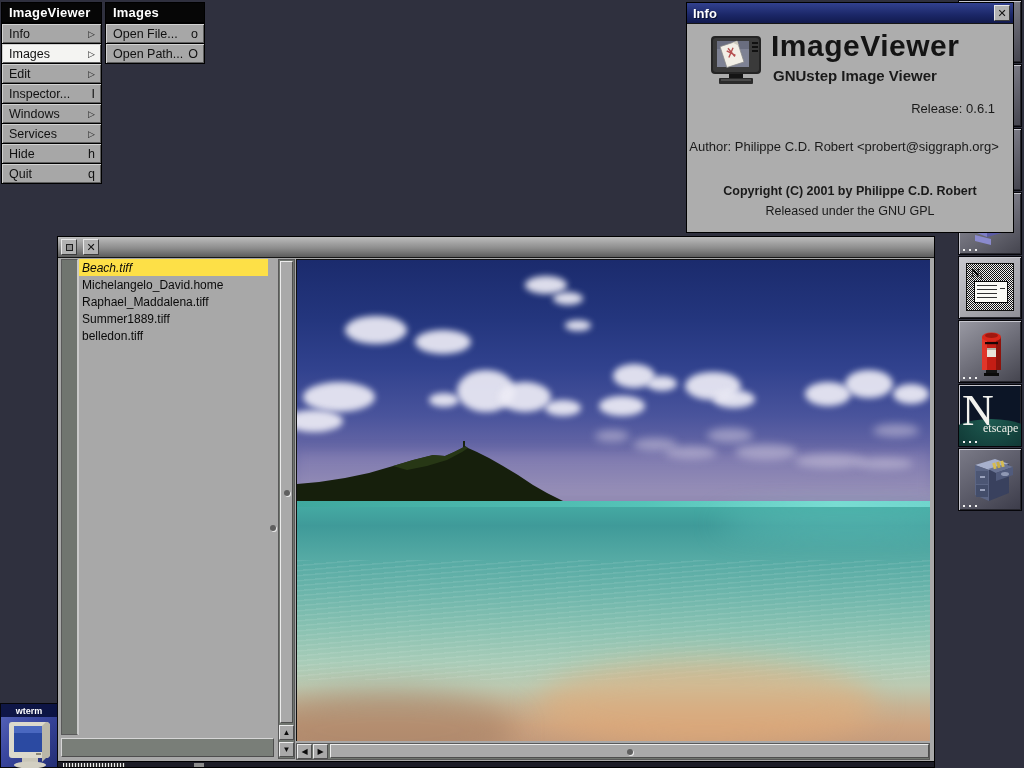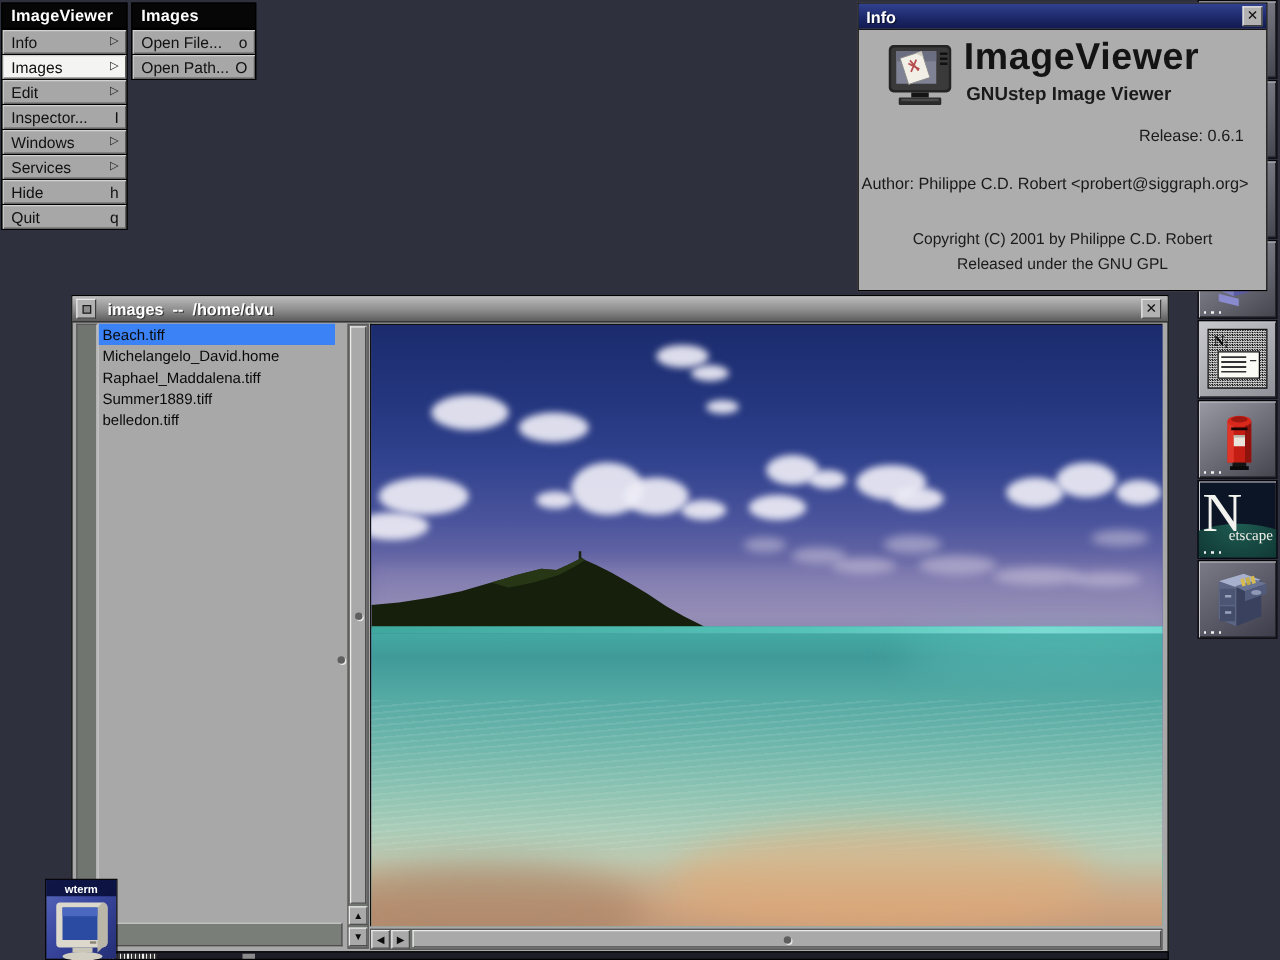--- a/index.html
+++ b/index.html
@@ -41,21 +41,21 @@
   .dimple { width:6px; height:6px; border-radius:50%; background:#5f5f5f;
             box-shadow:1px 1px 0 rgba(255,255,255,.75); position:absolute; }
   .sbtn { width:15px; height:15px; position:absolute; display:flex; align-items:center; justify-content:center;
           font-size:8px; color:#0c0c0c; background:#a9a9a9;
           border-top:1px solid #ececec; border-left:1px solid #ececec;
           border-right:1px solid #4e4e4e; border-bottom:1px solid #4e4e4e; }
 
   
   .filelist { background:#a8a8a8; border-left:1px solid #c9c9c9; }
   .filerow { height:17px; font-size:12px; color:#0a0a0a; display:flex; align-items:center; padding-left:3px; }
-  .filerow.sel { background:#3b82f6; }
+  .filerow.sel { background:#fde047;font-style:italic; }
 
   
   .tile { width:64px; height:63px; position:absolute; left:958px; border:1px solid #06060a;
           background:linear-gradient(145deg,#9a9aa4 0%,#73737e 45%,#44444e 100%);
           box-shadow:inset 1px 1px 0 #c6c6ce, inset -1px -1px 0 #26262e; overflow:hidden; }
   .rundots { position:absolute; left:4px; bottom:3px; width:16px; height:2px;
              background:repeating-linear-gradient(90deg,#f2f2f2 0 2px,transparent 2px 6px); }
 
   
   .beach { overflow:hidden; border-left:1px solid #101010; border-top:1px solid #101010;
@@ -230,30 +230,29 @@
       <rect x="20" y="39" width="14" height="4" fill="#141414"></rect>
       <rect x="10" y="43" width="34" height="6" rx="1" fill="#2a2a2a"></rect>
       <rect x="12" y="44" width="30" height="2" fill="#4a4a4a"></rect>
     </svg>
   </span>
 
   <div class="abs" style="left:84px;top:26px;font-size:30px;font-weight:bold;color:#141414;letter-spacing:.5px;">ImageViewer</div>
   <div class="abs" style="left:86px;top:64px;font-size:15px;font-weight:bold;color:#1a1a1a;">GNUstep Image Viewer</div>
   <div class="abs" style="right:18px;top:98px;font-size:13px;color:#1a1a1a;">Release: 0.6.1</div>
   <div class="abs" style="left:0;right:12px;top:136px;text-align:center;font-size:13px;color:#1a1a1a;">Author: Philippe C.D. Robert &lt;probert@siggraph.org&gt;</div>
-  <div class="abs" style="left:0;right:0;top:181px;text-align:center;font-size:12.5px;color:#1a1a1a;">Copyright (C) 2001 by Philippe C.D. Robert</div>
+  <div class="abs" style="left:0;right:0;top:181px;text-align:center;font-size:12.5px;color:#1a1a1a;font-weight:bold;">Copyright (C) 2001 by Philippe C.D. Robert</div>
   <div class="abs" style="left:0;right:0;top:201px;text-align:center;font-size:12.5px;color:#1a1a1a;">Released under the GNU GPL</div>
 </div>
 
 <div class="window abs" style="left:57px;top:236px;width:878px;height:531px;">
   <div class="titlebar">
     <span class="tbtn">
         <i class="mini-glyph"></i>
       </span>
-    <span class="wtitle">images  --  /home/dvu</span>
     <span class="tbtn" style="margin-right:5px;">✕</span>
   </div>
 
   <div class="track abs" style="left:3px;top:22px;width:17px;height:476px;border-right:1px solid #c9c9c9;"></div>
 
   <div class="filelist abs" style="left:20px;top:22px;width:190px;height:476px;">
     <div class="filerow sel">Beach.tiff</div>
     <div class="filerow">Michelangelo_David.home</div>
     <div class="filerow">Raphael_Maddalena.tiff</div>
     <div class="filerow">Summer1889.tiff</div>
@@ -338,21 +337,21 @@
        border-top:1px solid #d6d6d6;border-left:1px solid #d6d6d6;border-right:1px solid #4e4e4e;border-bottom:1px solid #4e4e4e;z-index:2;"></div>
 
   <div class="abs" style="left:-1px;right:-1px;top:524px;height:7px;background:#1d1d27;border:1px solid #000;">
     <div class="abs" style="left:5px;top:1px;width:62px;height:4px;background:#3a3a3a;
          background-image:repeating-linear-gradient(90deg,#ededed 0 1px,#3a3a3a 1px 3px);"></div>
     <div class="abs" style="left:136px;top:1px;width:10px;height:4px;background:#8b8b8b;"></div>
   </div>
 </div>
 
 <div class="abs" style="left:0;top:703px;width:58px;height:65px;border:1px solid #06060a;
-     background:linear-gradient(135deg,#5a68bc 0%,#3a47a0 45%,#232e74 100%);z-index:6;margin-left:36px;">
+     background:linear-gradient(135deg,#5a68bc 0%,#3a47a0 45%,#232e74 100%);z-index:6;">
   <div style="height:13px;background:rgba(8,14,58,.9);display:flex;align-items:center;justify-content:center;">
     <span style="color:#fff;font-size:9px;font-weight:bold;">wterm</span>
   </div>
   <span>
     <svg class="abs" style="left:7px;top:16px" width="46" height="48" viewBox="0 0 46 48">
       <path d="M4,2 h34 a4,4 0 0 1 4,4 v28 a4,4 0 0 1 -4,4 h-34 a3,3 0 0 1 -3,-3 v-30 a3,3 0 0 1 3,-3 z" fill="#dcd9cc"></path>
       <path d="M38,2 a4,4 0 0 1 4,4 v28 a4,4 0 0 1 -4,4 l-4,4 v-36 z" fill="#bab7a8"></path>
       <rect x="6" y="6" width="28" height="26" fill="#2b4aa2"></rect>
       <rect x="6" y="6" width="28" height="7" fill="#4a68c0"></rect>
       <rect x="14" y="38" width="16" height="4" fill="#c9c6b8"></rect>

